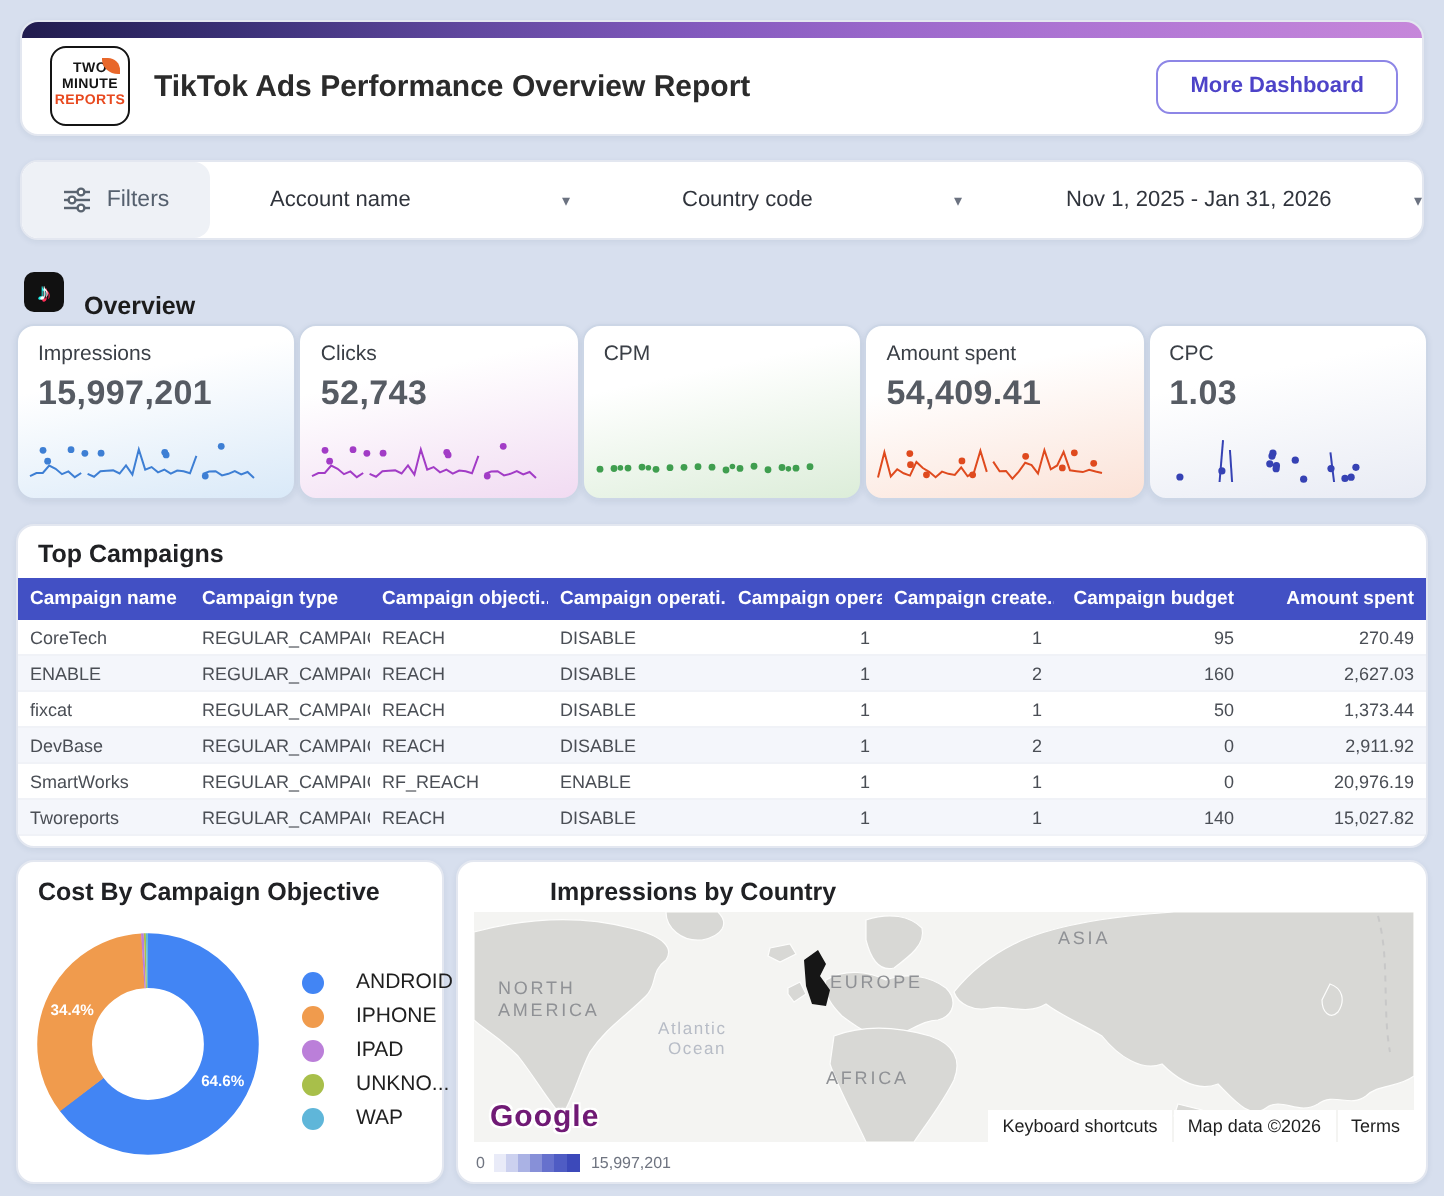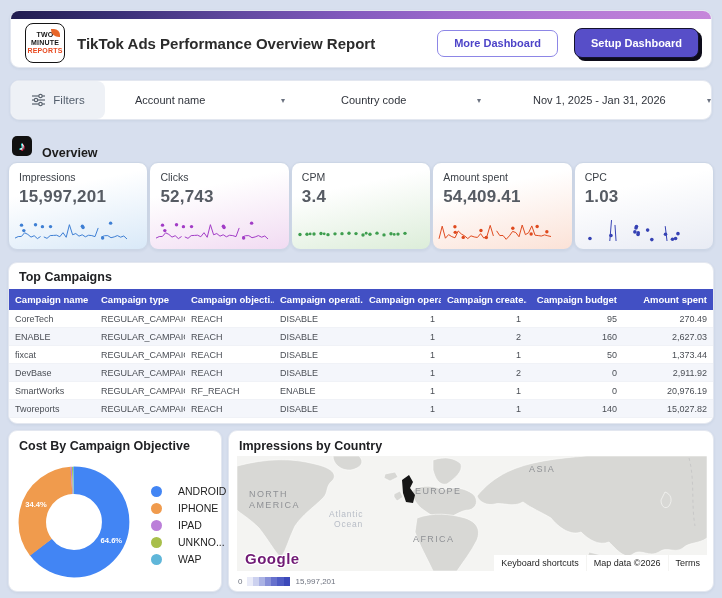--- a/index.html
+++ b/index.html
@@ -68,21 +68,21 @@
 
   
   .donut-card{position:absolute;left:8px;top:430px;width:214px;height:162px;box-sizing:border-box;}
   .panel-title{font-size:12.5px;font-weight:700;color:#202124;padding:8px 0 2px 10px;}
   .donut-svg{position:absolute;left:2px;top:28px;}
   .legend{position:absolute;left:142px;top:54px;display:flex;flex-direction:column;gap:5px;}
   .legend-item{display:flex;align-items:center;gap:16px;}
   .legend-dot{width:11px;height:11px;border-radius:50%;flex:0 0 auto;}
   .legend-label{font-size:10.5px;color:#1f1f1f;white-space:nowrap;}
 
-  .map-card{position:absolute;left:228px;top:430px;width:486px;height:162px;box-sizing:border-box;}
+  .map-card{position:absolute;left:228px;top:430px;width:486px;height:162px;box-sizing:border-box;padding-left:36px;}
   .map-wrap{position:absolute;left:8px;top:25px;width:470px;height:115px;overflow:hidden;background:#f4f4f2;cursor:grab;}
   .google-logo{position:absolute;left:8px;bottom:4px;font-size:15px;font-weight:700;color:#701a75;letter-spacing:.5px;
     text-shadow:0 0 2px #fff,0 0 2px #fff,1px 1px 0 #fff,-1px -1px 0 #fff,1px -1px 0 #fff,-1px 1px 0 #fff;}
   .map-chips{position:absolute;right:0;bottom:0;display:flex;gap:1px;margin-top:47px;}
   .map-chip{background:#fff;color:#1f1f1f;font-size:9px;padding:3px 7px;white-space:nowrap;}
   .scale-row{position:absolute;left:9px;bottom:5px;display:flex;align-items:center;gap:5px;}
   .scale-min,.scale-max{font-size:8px;color:#6f7480;}
   .scale-bar{width:43px;height:9px;
     background:linear-gradient(90deg,#e9ebf8 0 14%,#ccd1ef 14% 28%,#aab2e4 28% 42%,#8790d8 42% 56%,#6671cd 56% 70%,#4f5cc4 70% 85%,#3c49ba 85% 100%);}
   .region-label{font-size:9px;letter-spacing:1.4px;fill:#8f9195;font-weight:500;}
@@ -95,21 +95,20 @@
   <div class="header-grad"></div>
   <div class="header-row">
     <div class="logo-box">
       <div class="logo-wedge"></div>
       <span class="logo-line">TWO</span>
       <span class="logo-line">MINUTE</span>
       <span class="logo-line red">REPORTS</span>
     </div>
     <div class="page-title">TikTok Ads Performance Overview Report</div>
     <button class="btn-outline">More Dashboard</button>
-    <button class="btn-primary">Setup Dashboard</button>
   </div>
 </div>
 
 <div class="card filters-bar">
   <div class="filters-chip">
     <svg width="15" height="14" viewBox="0 0 15 14">
       <g stroke="#5a6470" stroke-width="1.2" fill="#fff">
         <line x1="1" y1="3" x2="14" y2="3"></line>
           <circle cx="9.5" cy="3" r="1.7"></circle>
         <line x1="1" y1="7" x2="14" y2="7"></line>
@@ -169,21 +168,20 @@
         <circle cx="38.54119950579479" cy="15.5970827806741" r="1.7" fill="#a23cc6"></circle>
         <circle cx="70.36917528323829" cy="15.14511028979905" r="1.7" fill="#a23cc6"></circle>
         <circle cx="23.518014622852206" cy="13.818634124239907" r="1.7" fill="#a23cc6"></circle>
         <circle cx="71.06690818443894" cy="16.464954655384645" r="1.7" fill="#a23cc6"></circle>
         <circle cx="9.512393286451697" cy="14.16147729428485" r="1.7" fill="#a23cc6"></circle>
         <circle cx="98.61862346343696" cy="12.158650721423328" r="1.7" fill="#a23cc6"></circle>
       </svg>
   </div>
   <div class="kpi-card" style="background: linear-gradient(168deg, rgb(255, 255, 255) 30%, rgb(220, 237, 217) 100%);">
     <div class="kpi-label">CPM</div>
-    <div class="kpi-value">3.4</div>
     <svg class="kpi-spark" viewBox="0 0 118 36" preserveAspectRatio="none">
         <circle cx="5" cy="23.5683439001441" r="1.7" fill="#3f9e4f"></circle>
         <circle cx="12" cy="23.257739997003227" r="1.7" fill="#3f9e4f"></circle>
         <circle cx="15.2" cy="22.93751635355875" r="1.4" fill="#3f9e4f"></circle>
         <circle cx="19" cy="23.02994711184874" r="1.7" fill="#3f9e4f"></circle>
         <circle cx="26" cy="22.533630028367043" r="1.7" fill="#3f9e4f"></circle>
         <circle cx="29.2" cy="22.864444565959275" r="1.4" fill="#3f9e4f"></circle>
         <circle cx="33" cy="23.650644017383456" r="1.7" fill="#3f9e4f"></circle>
         <circle cx="40" cy="22.847835590597242" r="1.7" fill="#3f9e4f"></circle>
         <circle cx="47" cy="22.64490501070395" r="1.7" fill="#3f9e4f"></circle>

